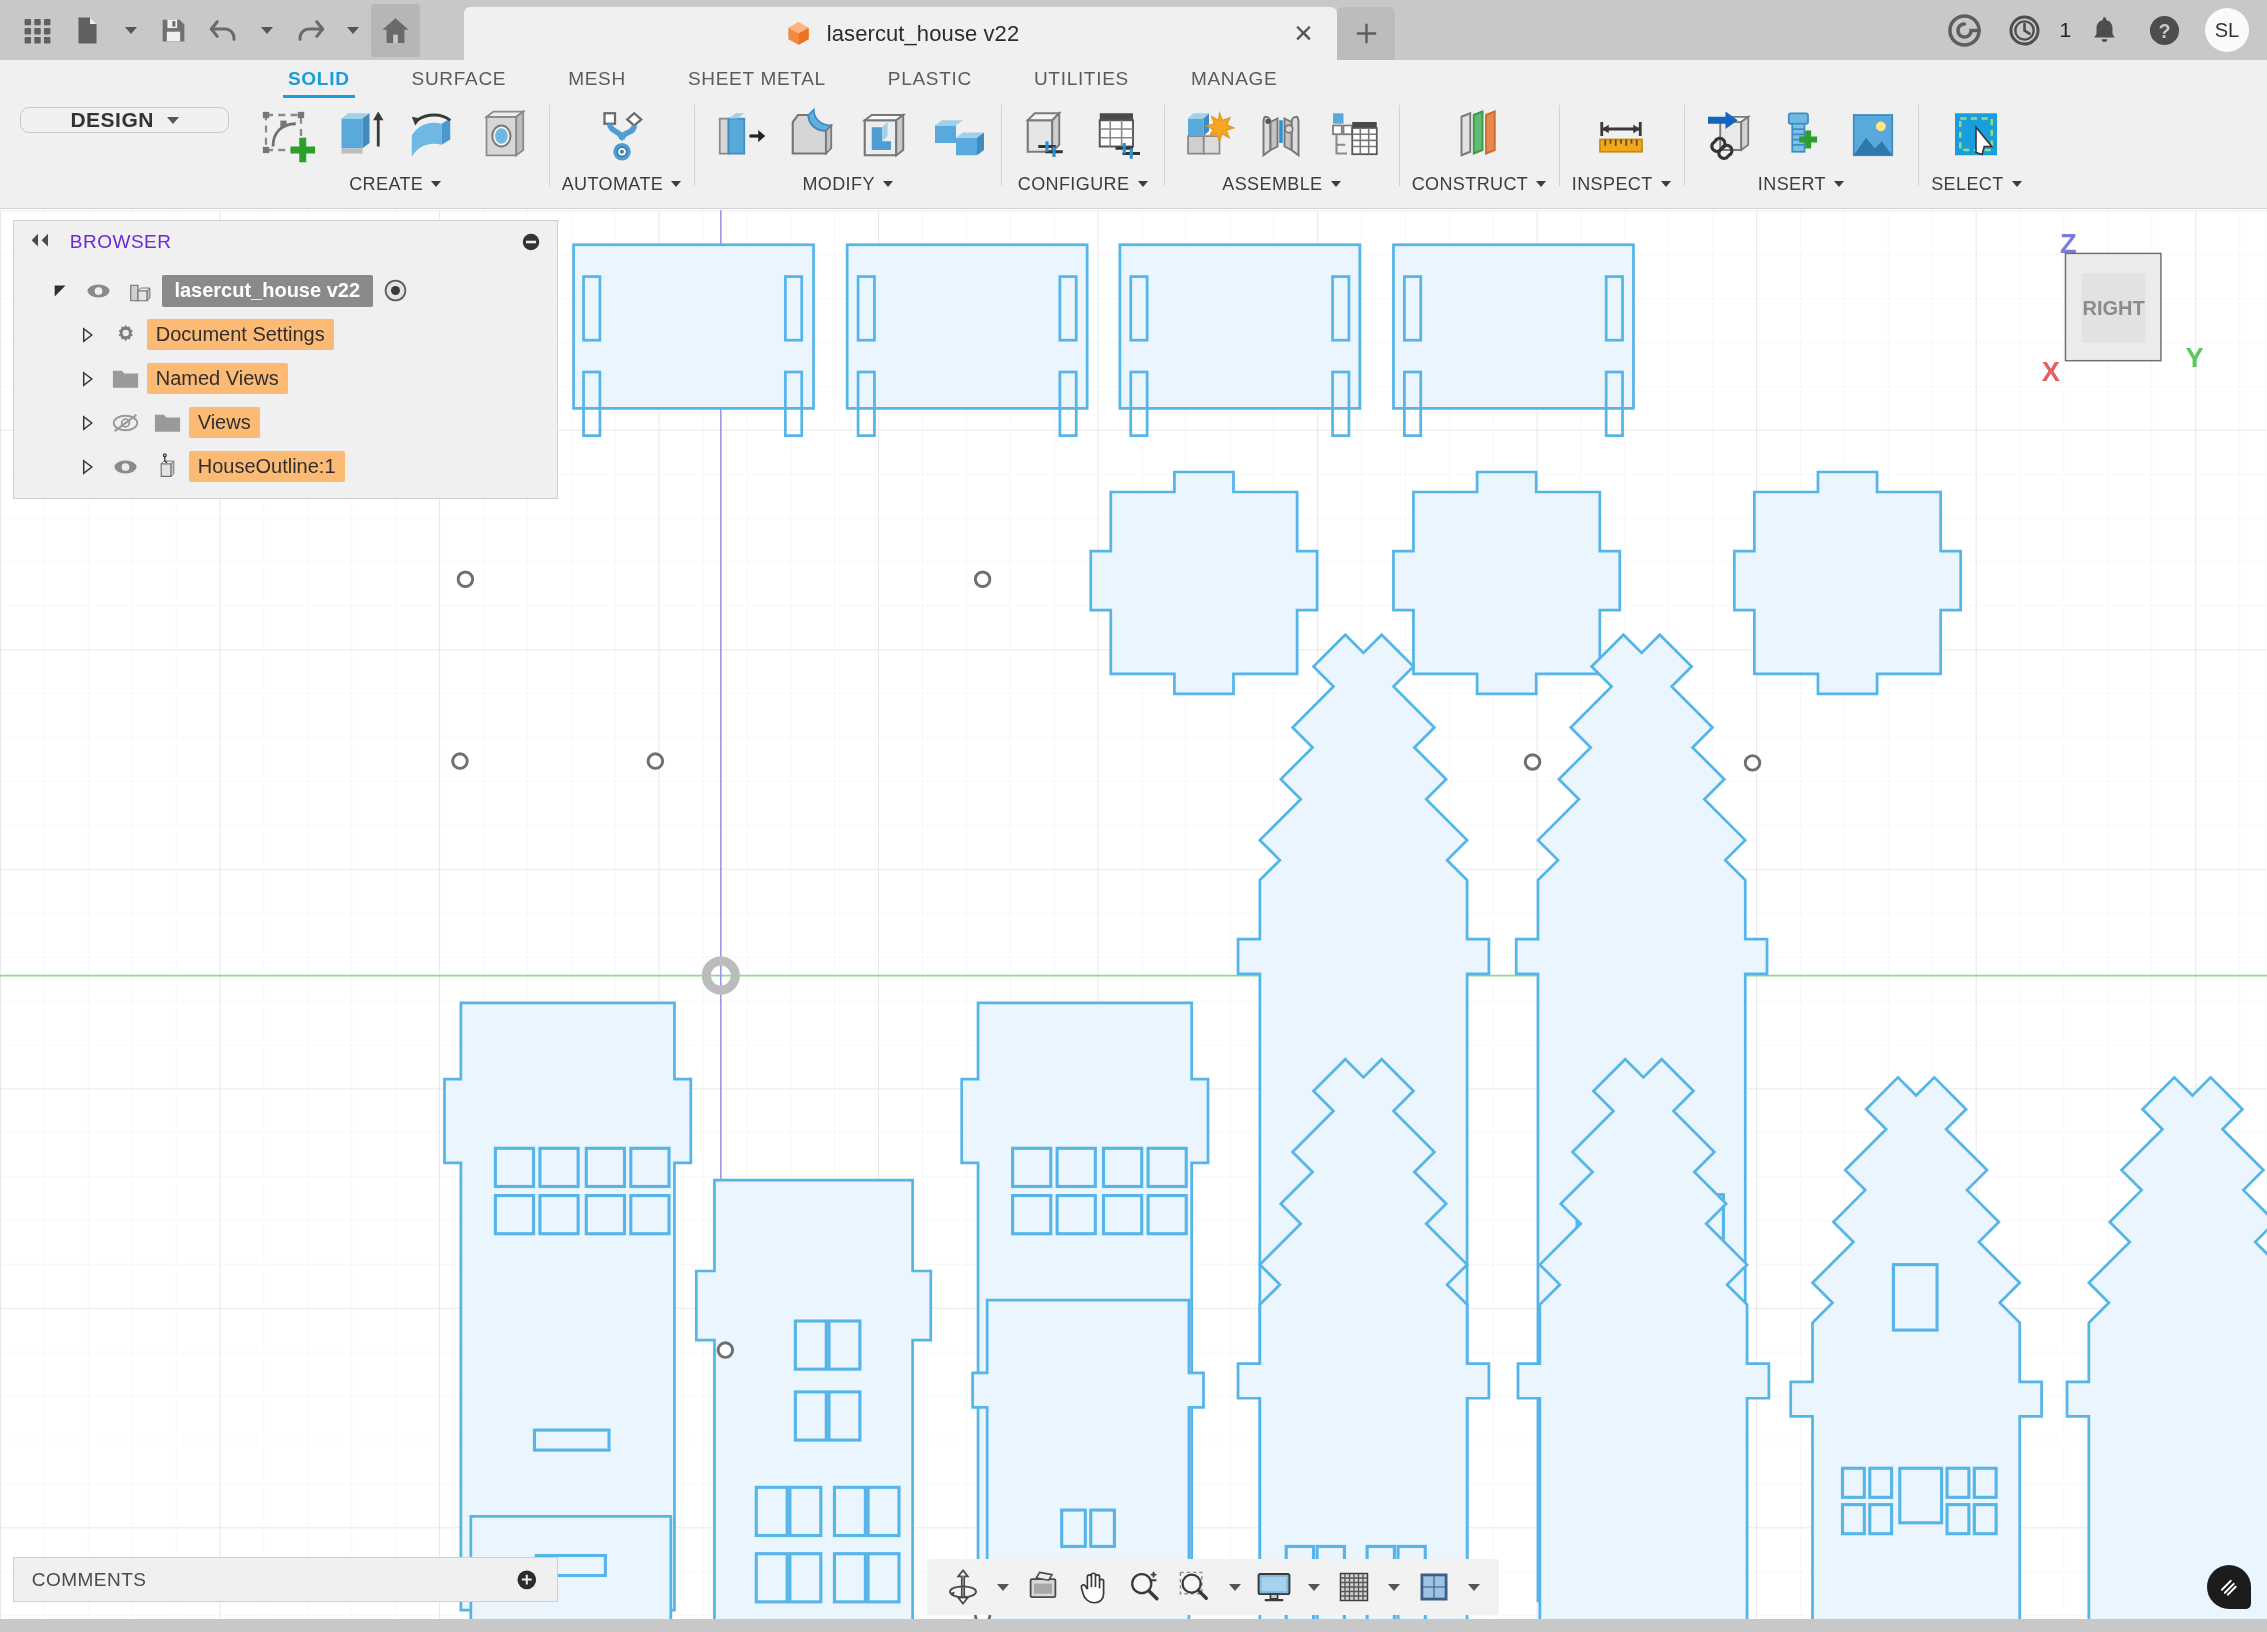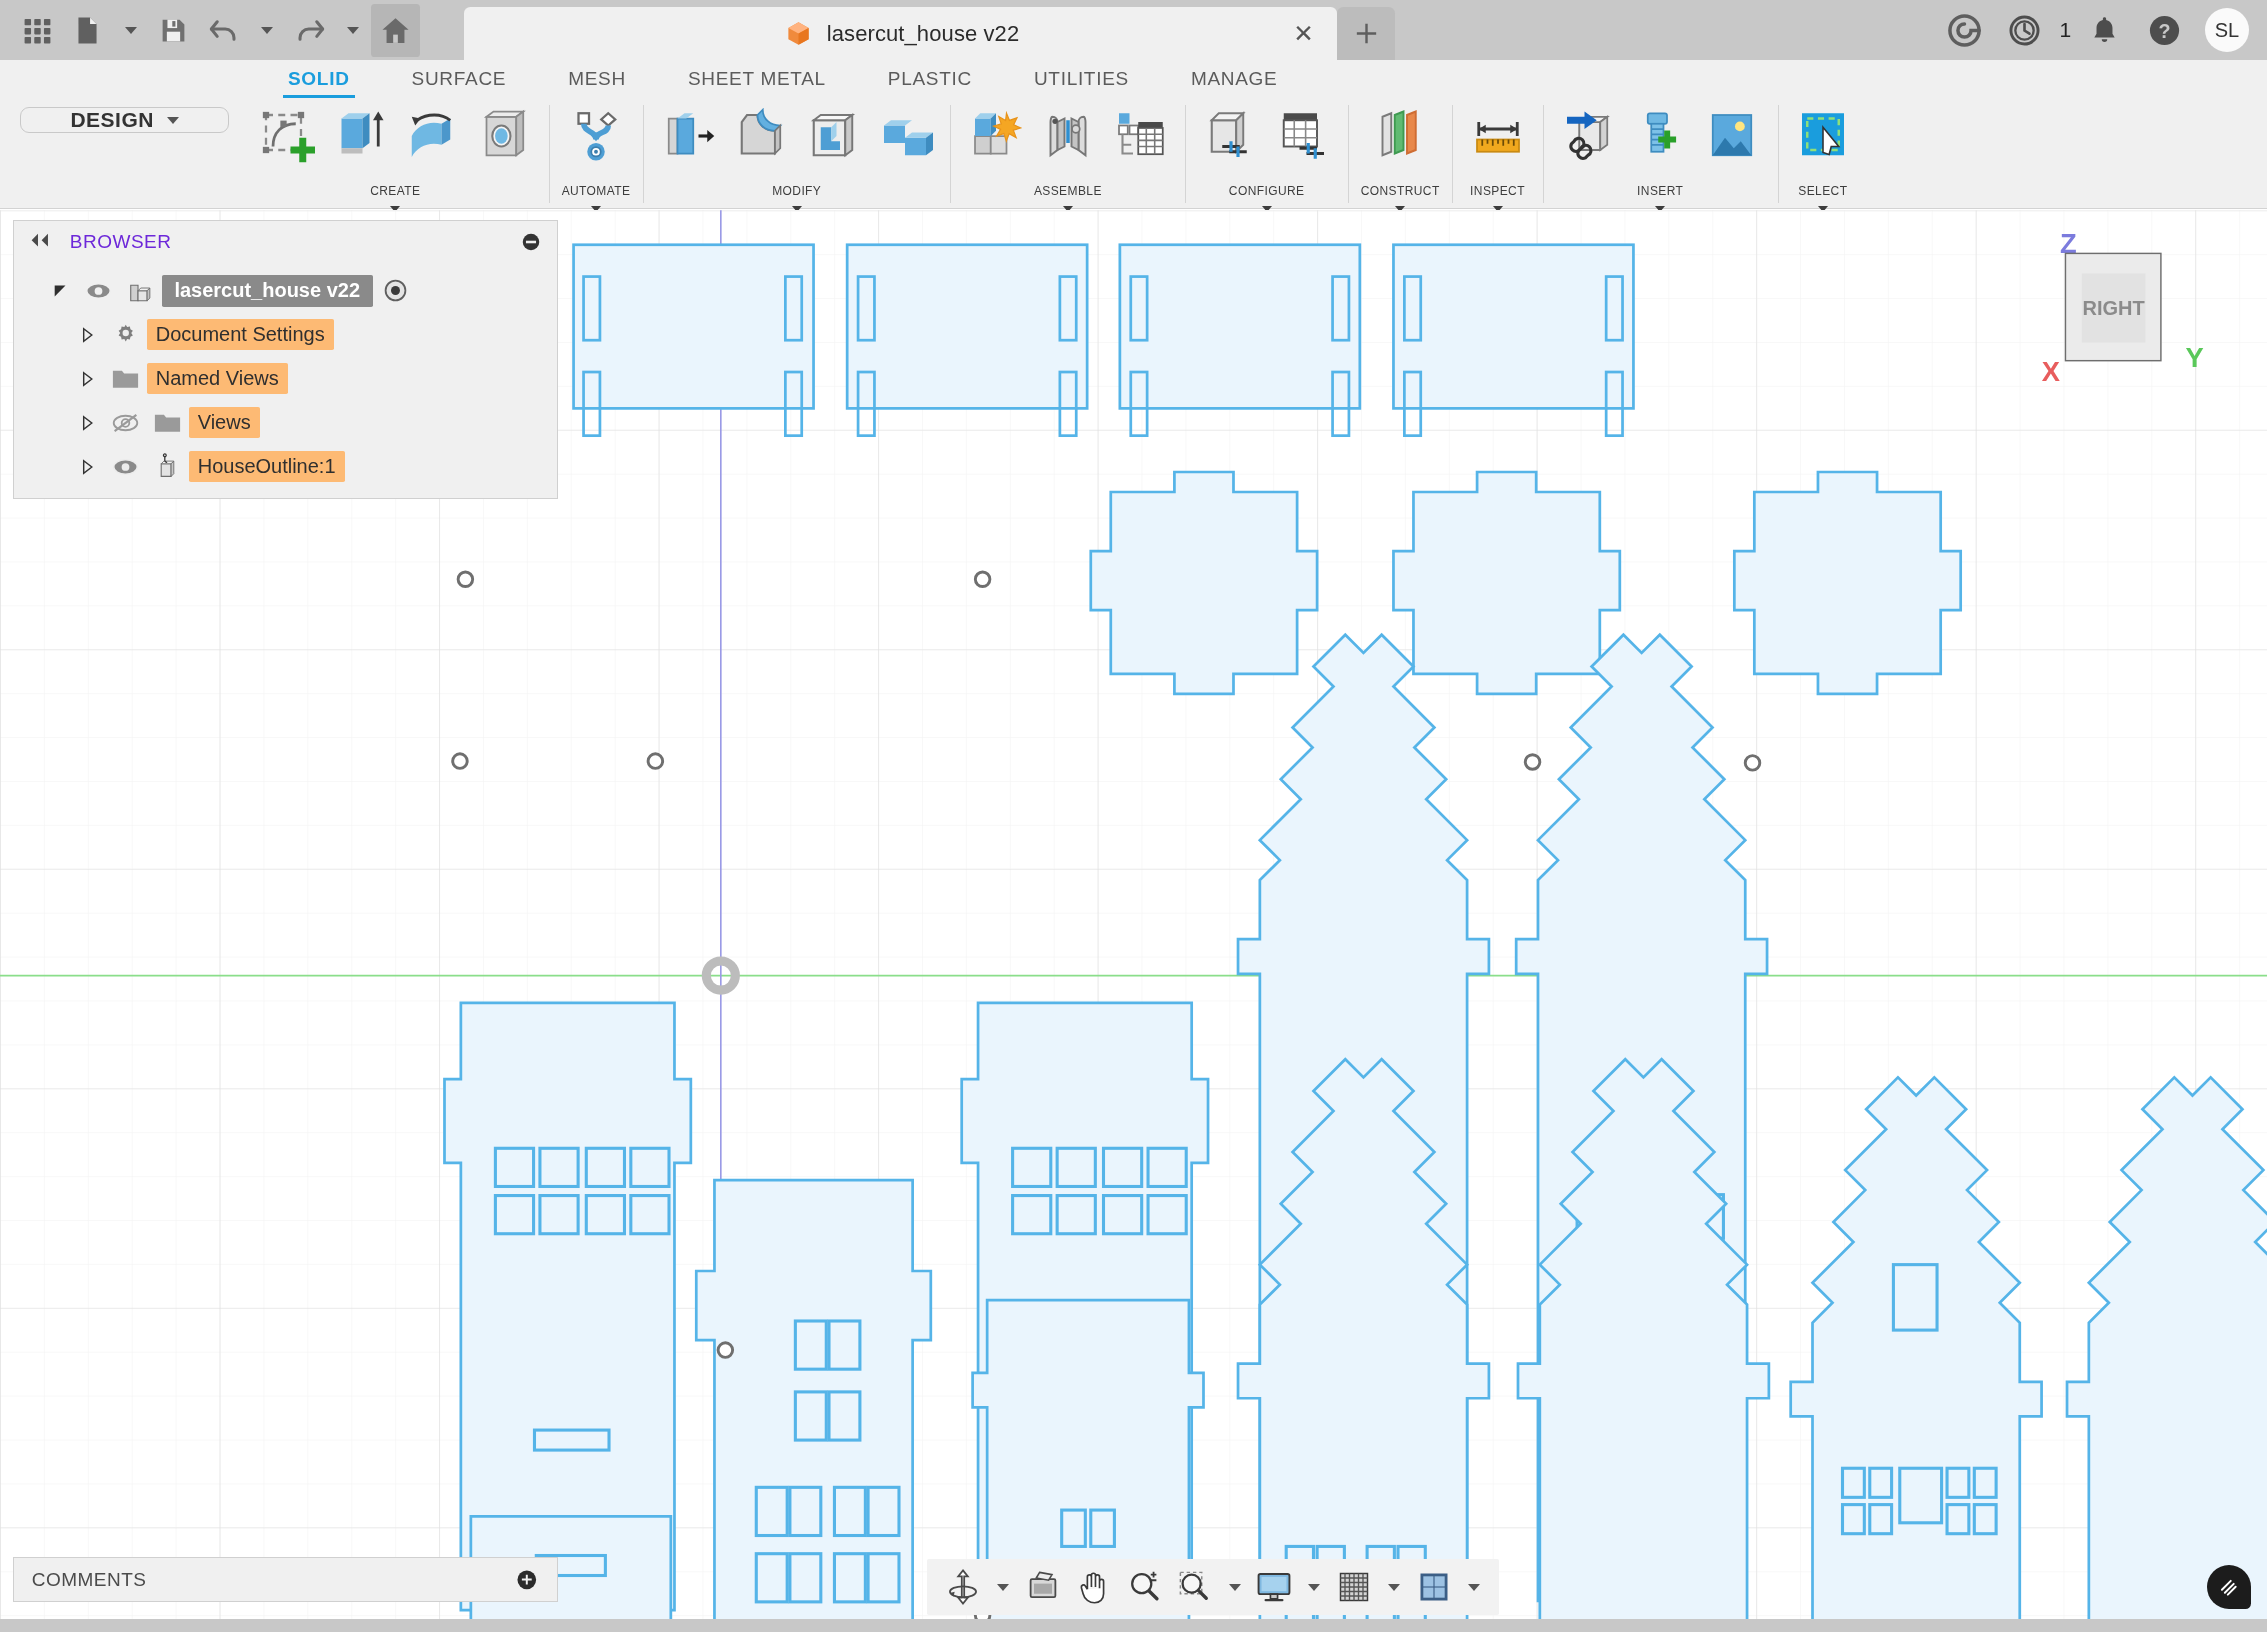--- a/index.html
+++ b/index.html
@@ -78,21 +78,21 @@
   }
   .designBtn span{ font-size:21px; font-weight:bold; color:#333; letter-spacing:0.5px;}
 
   .rgroup{ display:flex; flex-direction:column; align-items:center; justify-content:flex-start;
            padding:5.5px 12.7px 0 12.7px; position:relative;}
   .rgroup + .rgroup::before{
     content:""; position:absolute; left:0; top:7.3px; bottom:9px; width:0.9px; background:#d4d4d4;
   }
   .gicons{ display:flex; align-items:flex-start; gap:7.3px; height:67px;}
   .gicon{ width:65px;height:65px; display:flex; align-items:center; justify-content:center; cursor:pointer;}
-  .glabel{ display:flex;align-items:center;gap:8.2px; font-size:12px;color:#3d3d3d; margin-top:13px; letter-spacing:0.4px;flex-direction:column;}
+  .glabel{ display:flex;align-items:center;gap:8.2px; font-size:18px;color:#3d3d3d; margin-top:3px; letter-spacing:0.4px;}
   .glabel .caret{ border-top-color:#3d3d3d; border-left-width:5.5px;border-right-width:5.5px;border-top-width:6.4px;}
 
   
   .browserPanel{
     position:absolute; left:12.7px; top:220px; width:545px;
     background:rgba(240,240,240,0.97); border:0.9px solid #d0d0d0;
     z-index:20;
   }
   .browserHead{
     height:42px; display:flex; align-items:center; padding:0 14.5px; gap:18px;
@@ -393,20 +393,49 @@
       <div class="glabel">
         <span>MODIFY</span>
         <div class="caret"></div>
       </div>
     </div>
 
     <div class="rgroup">
       <div class="gicons">
         <div class="gicon">
           <svg width="56" height="56" viewBox="0 0 32 32">
+            <path d="M5 7h14v18H5z" fill="#e6e6e6" stroke="#7a7a7a" stroke-width="1.2"></path>
+            <path d="M5 7l4-4h14l-4 4z" fill="#f3f3f3" stroke="#7a7a7a" stroke-width="1.1"></path>
+            <path d="M19 7l4-4v18l-4 4z" fill="#cfcfcf" stroke="#7a7a7a" stroke-width="1.1"></path>
+            <path d="M11 22h10M15 25h10" stroke="#333" stroke-width="1.8"></path>
+            <path d="M16 19v6M20 22v6" stroke="#2f8fd0" stroke-width="1.8"></path>
+          </svg>
+        </div>
+        <div class="gicon">
+          <svg width="56" height="56" viewBox="0 0 32 32">
+            <rect x="5" y="3" width="19" height="4" fill="#4a4a4a"></rect>
+            <rect x="5" y="7" width="19" height="15" fill="#fff" stroke="#555" stroke-width="1.1"></rect>
+            <g stroke="#888" stroke-width=".9">
+                <path d="M5 12h19M5 17h19M11 7v15M17.5 7v15"></path>
+              </g>
+            <path d="M14 23h10M18 26h10" stroke="#333" stroke-width="1.8"></path>
+            <path d="M19 20v6M23 23v6" stroke="#2f8fd0" stroke-width="1.8"></path>
+          </svg>
+        </div>
+      </div>
+      <div class="glabel">
+        <span>CONFIGURE</span>
+        <div class="caret"></div>
+      </div>
+    </div>
+
+    <div class="rgroup">
+      <div class="gicons">
+        <div class="gicon">
+          <svg width="56" height="56" viewBox="0 0 32 32">
             <path d="M4 16h9v10H4z" fill="#cfcfcf" stroke="#8a8a8a" stroke-width="1"></path>
             <path d="M13 16h9v10h-9z" fill="#dcdcdc" stroke="#8a8a8a" stroke-width="1"></path>
             <path d="M4 6h9v10H4z" fill="#5aa9dd"></path>
             <path d="M4 6l3-3h9l-3 3z" fill="#9fd0ec"></path>
             <path d="M13 6l3-3v10l-3 3z" fill="#3e8cc0"></path>
             <path d="M22 3l1.7 4.1L28 5.6l-1.9 4 4 1.8-4.2 1.3 1.6 4.2-4-2.2-1.6 4.2-1.4-4.3-4.2 1.5 2.3-3.9-3.9-1.8 4.3-1.3-1.4-4.2 3.9 2.2z" fill="#f5a623" stroke="#e8931a" stroke-width=".7"></path>
           </svg>
         </div>
         <div class="gicon">
           <svg width="56" height="56" viewBox="0 0 32 32">
@@ -428,49 +457,20 @@
             <rect x="15" y="8" width="14" height="3.4" fill="#4a4a4a"></rect>
             <rect x="15" y="11.4" width="14" height="15" fill="#fff" stroke="#555" stroke-width="1"></rect>
             <g stroke="#777" stroke-width=".9">
               <path d="M15 15h14M15 18.5h14M15 22h14M19.6 11.4v15M24.4 11.4v15"></path>
             </g>
           </svg>
         </div>
       </div>
       <div class="glabel">
         <span>ASSEMBLE</span>
-        <div class="caret"></div>
-      </div>
-    </div>
-
-    <div class="rgroup">
-      <div class="gicons">
-        <div class="gicon">
-          <svg width="56" height="56" viewBox="0 0 32 32">
-            <path d="M5 7h14v18H5z" fill="#e6e6e6" stroke="#7a7a7a" stroke-width="1.2"></path>
-            <path d="M5 7l4-4h14l-4 4z" fill="#f3f3f3" stroke="#7a7a7a" stroke-width="1.1"></path>
-            <path d="M19 7l4-4v18l-4 4z" fill="#cfcfcf" stroke="#7a7a7a" stroke-width="1.1"></path>
-            <path d="M11 22h10M15 25h10" stroke="#333" stroke-width="1.8"></path>
-            <path d="M16 19v6M20 22v6" stroke="#2f8fd0" stroke-width="1.8"></path>
-          </svg>
-        </div>
-        <div class="gicon">
-          <svg width="56" height="56" viewBox="0 0 32 32">
-            <rect x="5" y="3" width="19" height="4" fill="#4a4a4a"></rect>
-            <rect x="5" y="7" width="19" height="15" fill="#fff" stroke="#555" stroke-width="1.1"></rect>
-            <g stroke="#888" stroke-width=".9">
-                <path d="M5 12h19M5 17h19M11 7v15M17.5 7v15"></path>
-              </g>
-            <path d="M14 23h10M18 26h10" stroke="#333" stroke-width="1.8"></path>
-            <path d="M19 20v6M23 23v6" stroke="#2f8fd0" stroke-width="1.8"></path>
-          </svg>
-        </div>
-      </div>
-      <div class="glabel">
-        <span>CONFIGURE</span>
         <div class="caret"></div>
       </div>
     </div>
 
     <div class="rgroup">
       <div class="gicons">
         <div class="gicon">
           <svg width="56" height="56" viewBox="0 0 32 32">
             <path d="M6 5l5-2v22l-5 2z" fill="#e2e2e2" stroke="#7a7a7a" stroke-width="1.1"></path>
             <path d="M13 4l5-2v22l-5 2z" fill="#61bb72" stroke="#3f9a51" stroke-width="1.1"></path>

